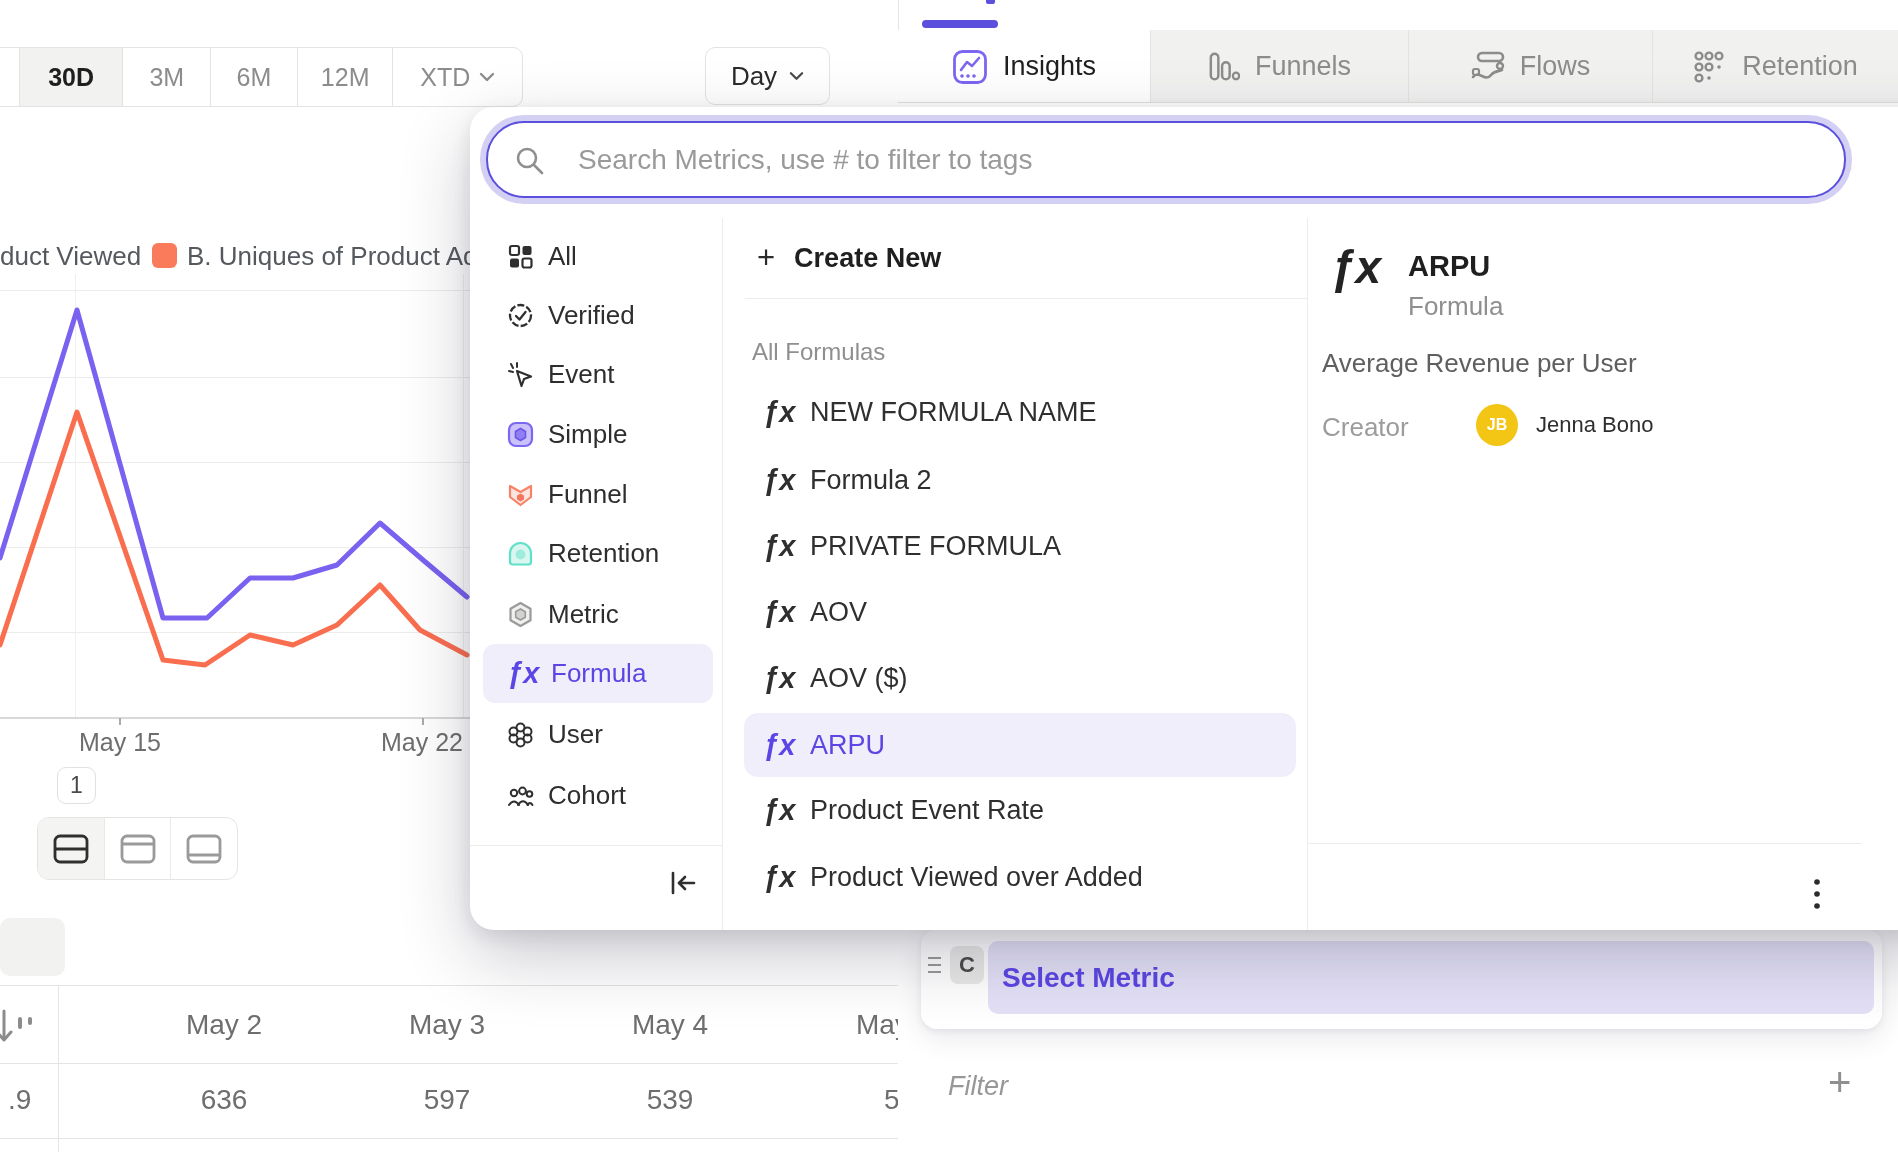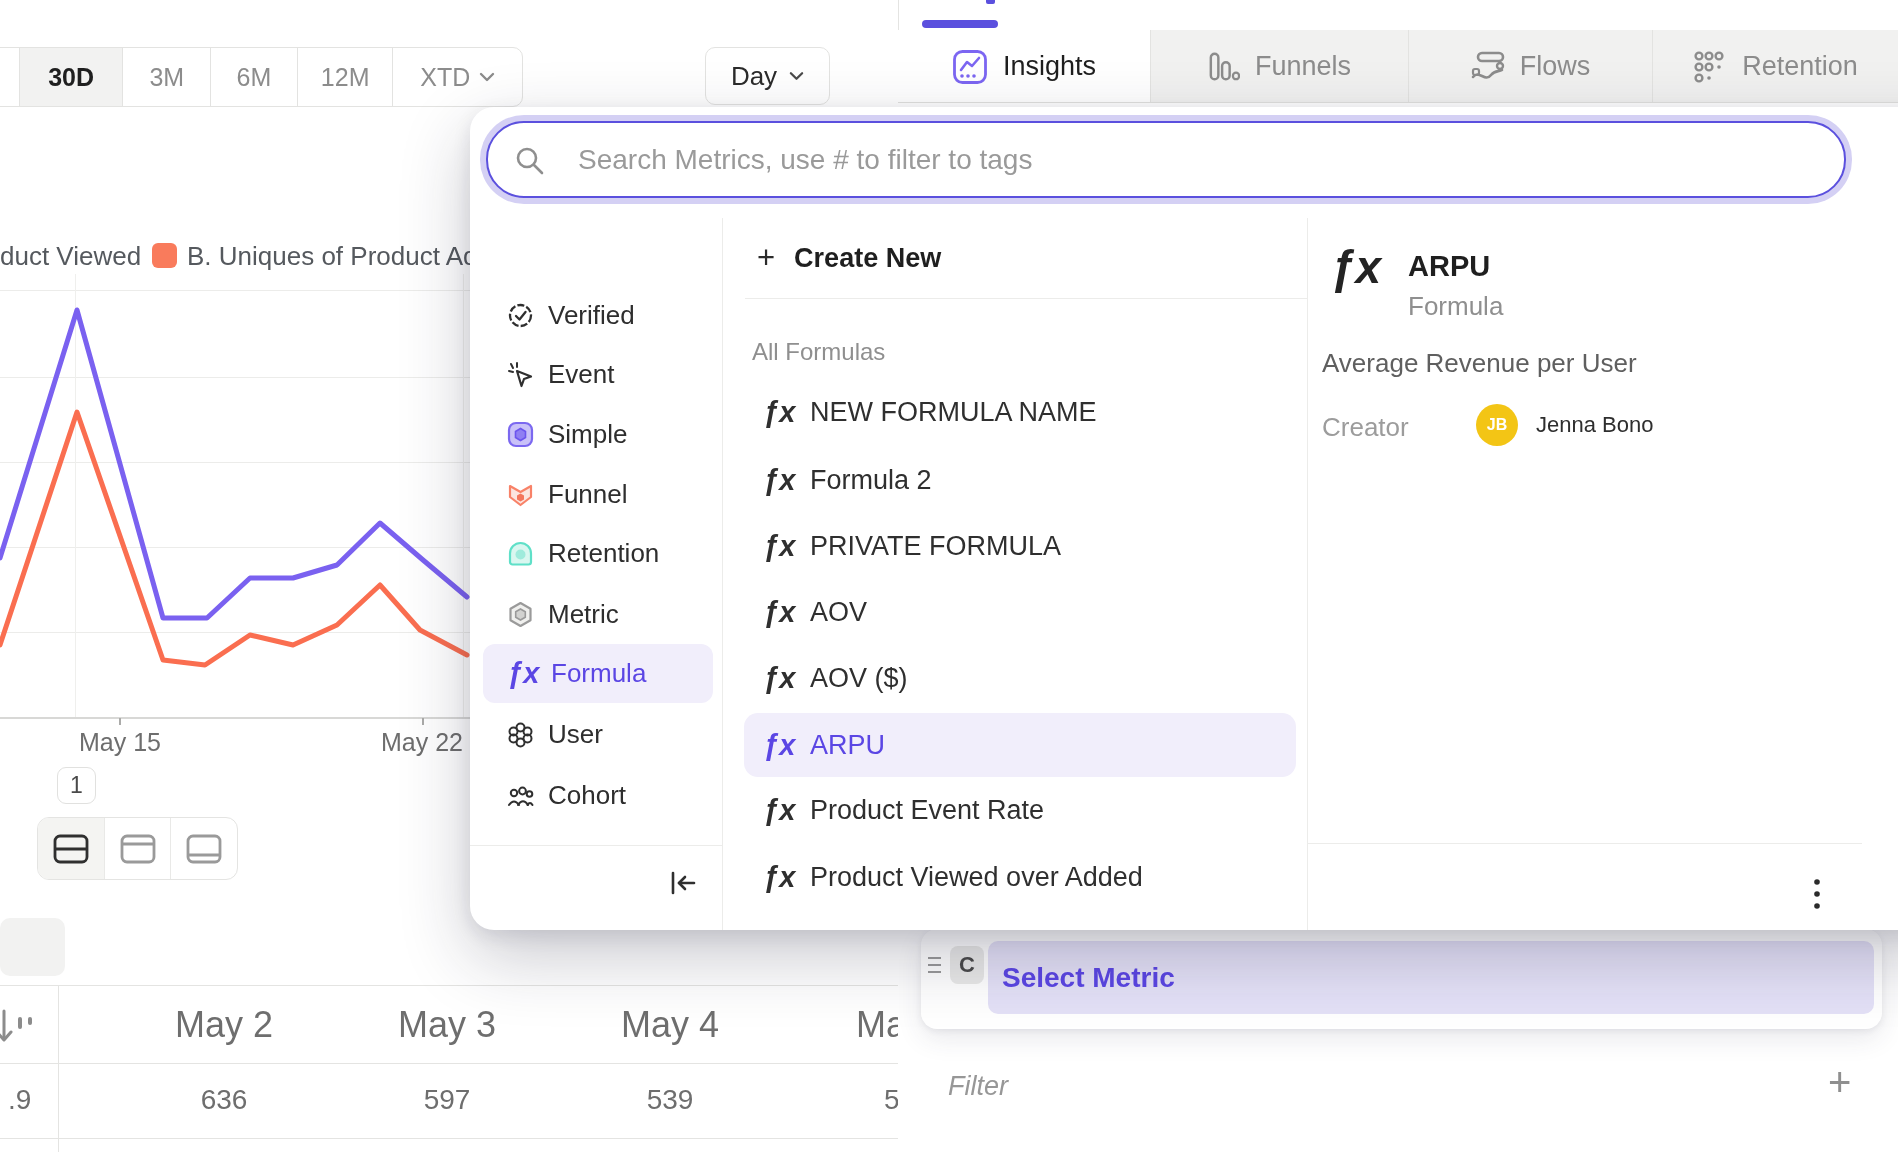--- a/index.html
+++ b/index.html
@@ -34,21 +34,21 @@
     border-radius:9px; background:#fff; display:flex; align-items:center; justify-content:center; font-size:23px; color:#4A4A4A; }
 
   .toggle-group { position:absolute; left:37px; top:817px; width:201px; height:63px; background:#fff;
     border:1.5px solid #E4E4E2; border-radius:12px; display:flex; overflow:hidden; }
   .toggle { flex:1; display:flex; align-items:center; justify-content:center; border-left:1px solid #E9E9E7; }
   .toggle:first-child { border-left:none; }
   .toggle.sel { background:#F4F4F2; }
 
   .corner-cell { position:absolute; left:0; top:918px; width:65px; height:58px; background:#F2F2F1; border-radius:10px; }
   .tline { position:absolute; background:#E4E4E2; }
-  .th { position:absolute; top:1008px; height:34px; line-height:34px; font-size:36px; font-weight:500; color:#6E6E6E; }
+  .th { position:absolute; top:1008px; height:34px; line-height:34px; font-size:28px; font-weight:500; color:#6E6E6E; }
   .td { position:absolute; top:1083px; height:34px; line-height:34px; font-size:28px; color:#6E6E6E; }
   .ctr { width:140px; text-align:center; }
 
   
   #right-panel { position:absolute; left:898px; top:0; width:1000px; height:1152px; background:#fff; }
   .tab { position:absolute; top:30px; height:73px; display:flex; align-items:center; justify-content:center; gap:15px;
     background:#F1F1F0; border-left:1px solid #E3E3E1; font-size:27px; font-weight:500; color:#8C8C8C; }
   .tab.sel { background:#fff; border-left:none; color:#1F1F1F; }
   .tabbar-border { position:absolute; left:898px; top:101.5px; width:1000px; height:1.5px; background:#E1E1DF; }
   .active-dash { position:absolute; left:922px; top:20px; width:76px; height:8px; border-radius:4px; background:#5B50DE; }
@@ -270,20 +270,29 @@
       <svg class="abs" style="left:26px; top:22px;" width="32" height="32" viewBox="0 0 32 32">
         <circle cx="13" cy="13" r="9" fill="none" stroke="#8F8F8F" stroke-width="2.6"></circle>
         <line x1="20" y1="20" x2="28" y2="28" stroke="#8F8F8F" stroke-width="2.6" stroke-linecap="round"></line>
       </svg>
       <input id="search-input" type="text" placeholder="Search Metrics, use # to filter to tags" style="">
     </div>
 
     <div class="vdivider" style="left:252px"></div>
     <div class="vdivider" style="left:837px"></div>
 
+    <div class="cat-item" style="top:120px">
+      <svg class="cat-icon" viewBox="0 0 27 27">
+        <rect x="3" y="3" width="9" height="9" rx="2" fill="none" stroke="#2F2F2F" stroke-width="2.2"></rect>
+        <rect x="15.5" y="3" width="9" height="9" rx="2" fill="#2F2F2F"></rect>
+        <rect x="3" y="15.5" width="9" height="9" rx="2" fill="#2F2F2F"></rect>
+        <rect x="15.5" y="15.5" width="9" height="9" rx="2" fill="none" stroke="#2F2F2F" stroke-width="2.2"></rect>
+      </svg>
+      <span>All</span>
+    </div>
     <div class="cat-item" style="top:238px">
       <svg class="cat-icon" viewBox="0 0 27 27">
         <path d="M10,10 L24,15.5 L17,18 L14.5,25 Z" fill="none" stroke="#2F2F2F" stroke-width="2.2" stroke-linejoin="round"></path>
         <line x1="4" y1="3" x2="6" y2="7" stroke="#2F2F2F" stroke-width="2" stroke-linecap="round"></line>
         <line x1="2" y1="10" x2="6" y2="11" stroke="#2F2F2F" stroke-width="2" stroke-linecap="round"></line>
         <line x1="10" y1="2" x2="10" y2="6" stroke="#2F2F2F" stroke-width="2" stroke-linecap="round"></line>
       </svg>
       <span>Event</span>
     </div>
     <div class="cat-item" style="top:179px">

